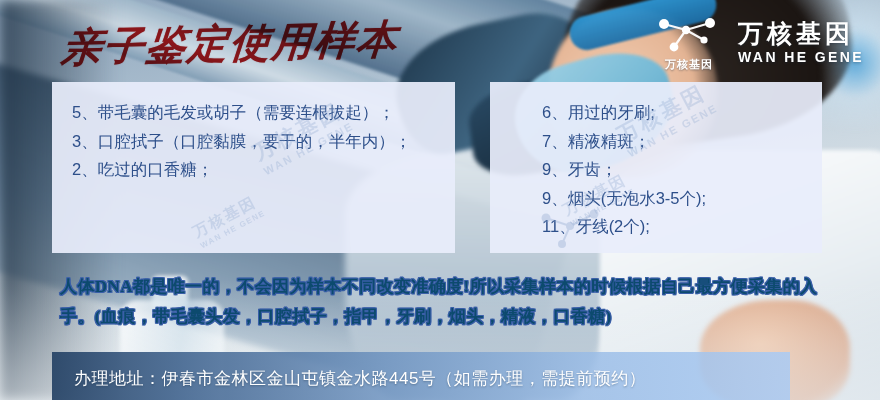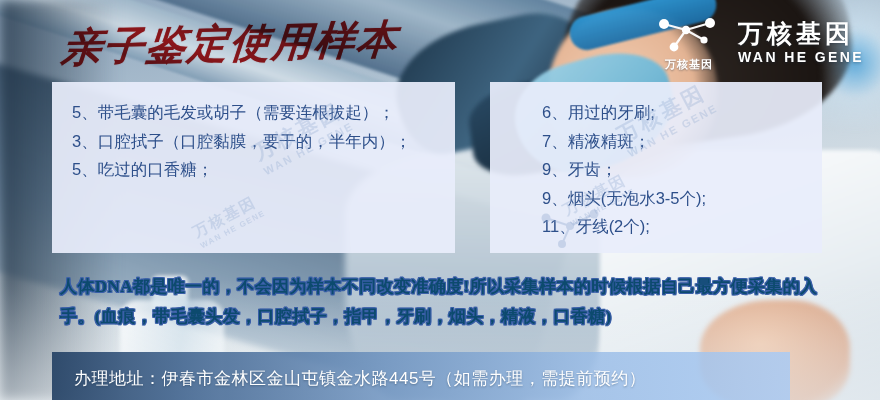--- a/index.html
+++ b/index.html
@@ -274,21 +274,21 @@
     <span class="wcn">万核基因</span>
     <span class="wen">WAN HE GENE</span>
   </div>
   <div class="wm wm-b">
     <span class="wcn">万核基因</span>
     <span class="wen">WAN HE GENE</span>
   </div>
   <ol>
     <li>5、带毛囊的毛发或胡子（需要连根拔起）；</li>
     <li>3、口腔拭子（口腔黏膜，要干的，半年内）；</li>
-    <li>5、吃过的口香糖；</li>
+    <li>2、吃过的口香糖；</li>
   </ol>
 </div>
 
 <div class="card" id="card-right">
   <div class="wm wm-c">
     <span class="wcn">万核基因</span>
     <span class="wen">WAN HE GENE</span>
   </div>
   <div class="wm wm-d">
     <span class="wcn">万核基因</span>

